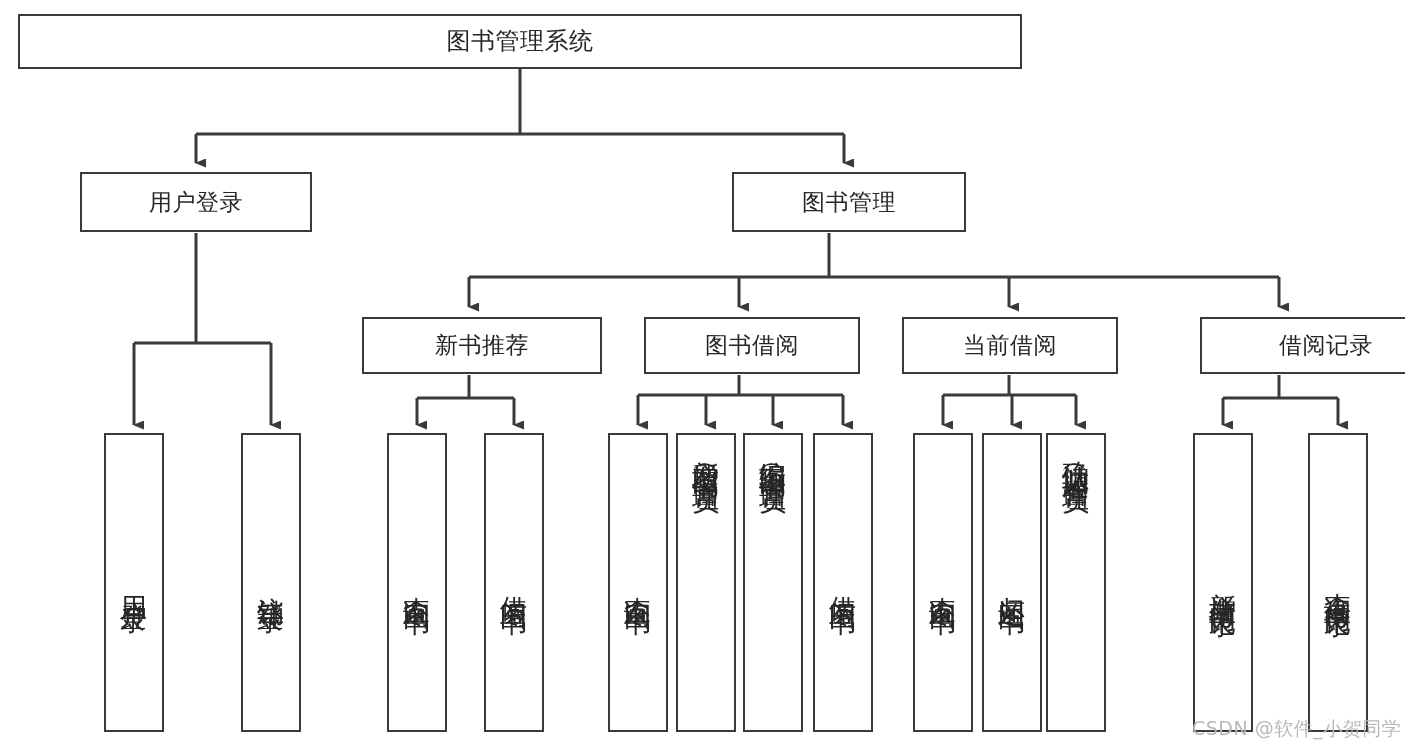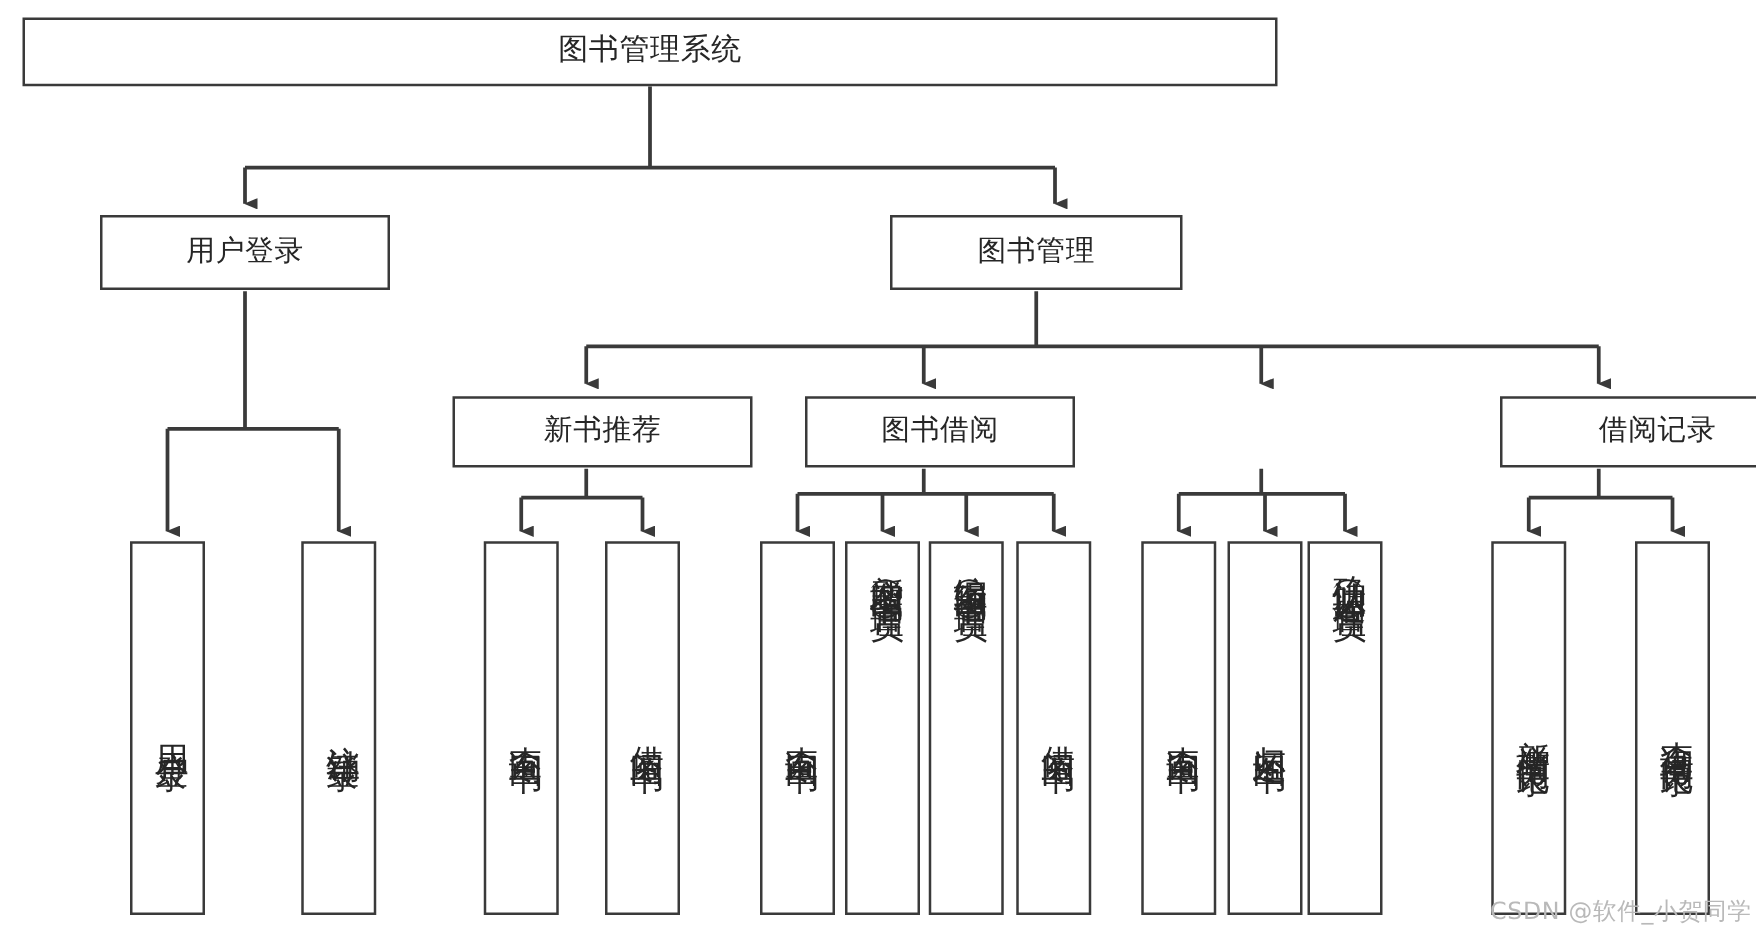--- a/index.html
+++ b/index.html
@@ -34,21 +34,20 @@
     display: flex;
     align-items: center;
     justify-content: center;
     color: #262626;
   }
   .node-label {
     display: block;
     text-align: left;
     line-height: 1.32;
     letter-spacing: 0.5px;
-    font-family: Liberation Mono, monospace;
   }
   
   .node.horiz .node-label {
     writing-mode: horizontal-tb;
     font-size: 23px;
   }
   .node.root .node-label {
     font-size: 24px;
   }
   
@@ -135,32 +134,35 @@
   </svg>
 
   <div class="node horiz root" style="left:18px; top:14px; width:1004px; height:55px;">
     <span class="node-label">图书管理系统</span>
   </div>
 
   <div class="node horiz" style="left:80px; top:172px; width:232px; height:60px;">
     <span class="node-label">用户登录</span>
   </div>
 
-  <div class="node horiz" style="left:712px; top:172px; width:234px; height:60px;">
+  <div class="node horiz" style="left:732px; top:172px; width:234px; height:60px;">
     <span class="node-label">图书管理</span>
   </div>
 
   <div class="node horiz" style="left:362px; top:317px; width:240px; height:57px;">
     <span class="node-label">新书推荐</span>
   </div>
 
   <div class="node horiz" style="left:632px; top:317px; width:216px; height:57px;margin-left:12px;">
     <span class="node-label">图书借阅</span>
   </div>
 
+  <div class="node horiz" style="left:902px; top:317px; width:216px; height:57px;">
+    <span class="node-label">当前借阅</span>
+  </div>
 
   <div class="node horiz" style="left:1200px; top:317px; width:252px; height:57px;">
     <span class="node-label">借阅记录</span>
   </div>
 
   <div class="node vert vcenter" style="left:104px; top:433px; width:60px; height:299px;">
     <span class="node-label">用户登录</span>
   </div>
   <div class="node vert vcenter" style="left:241px; top:433px; width:60px; height:299px;">
     <span class="node-label">注销登录</span>

